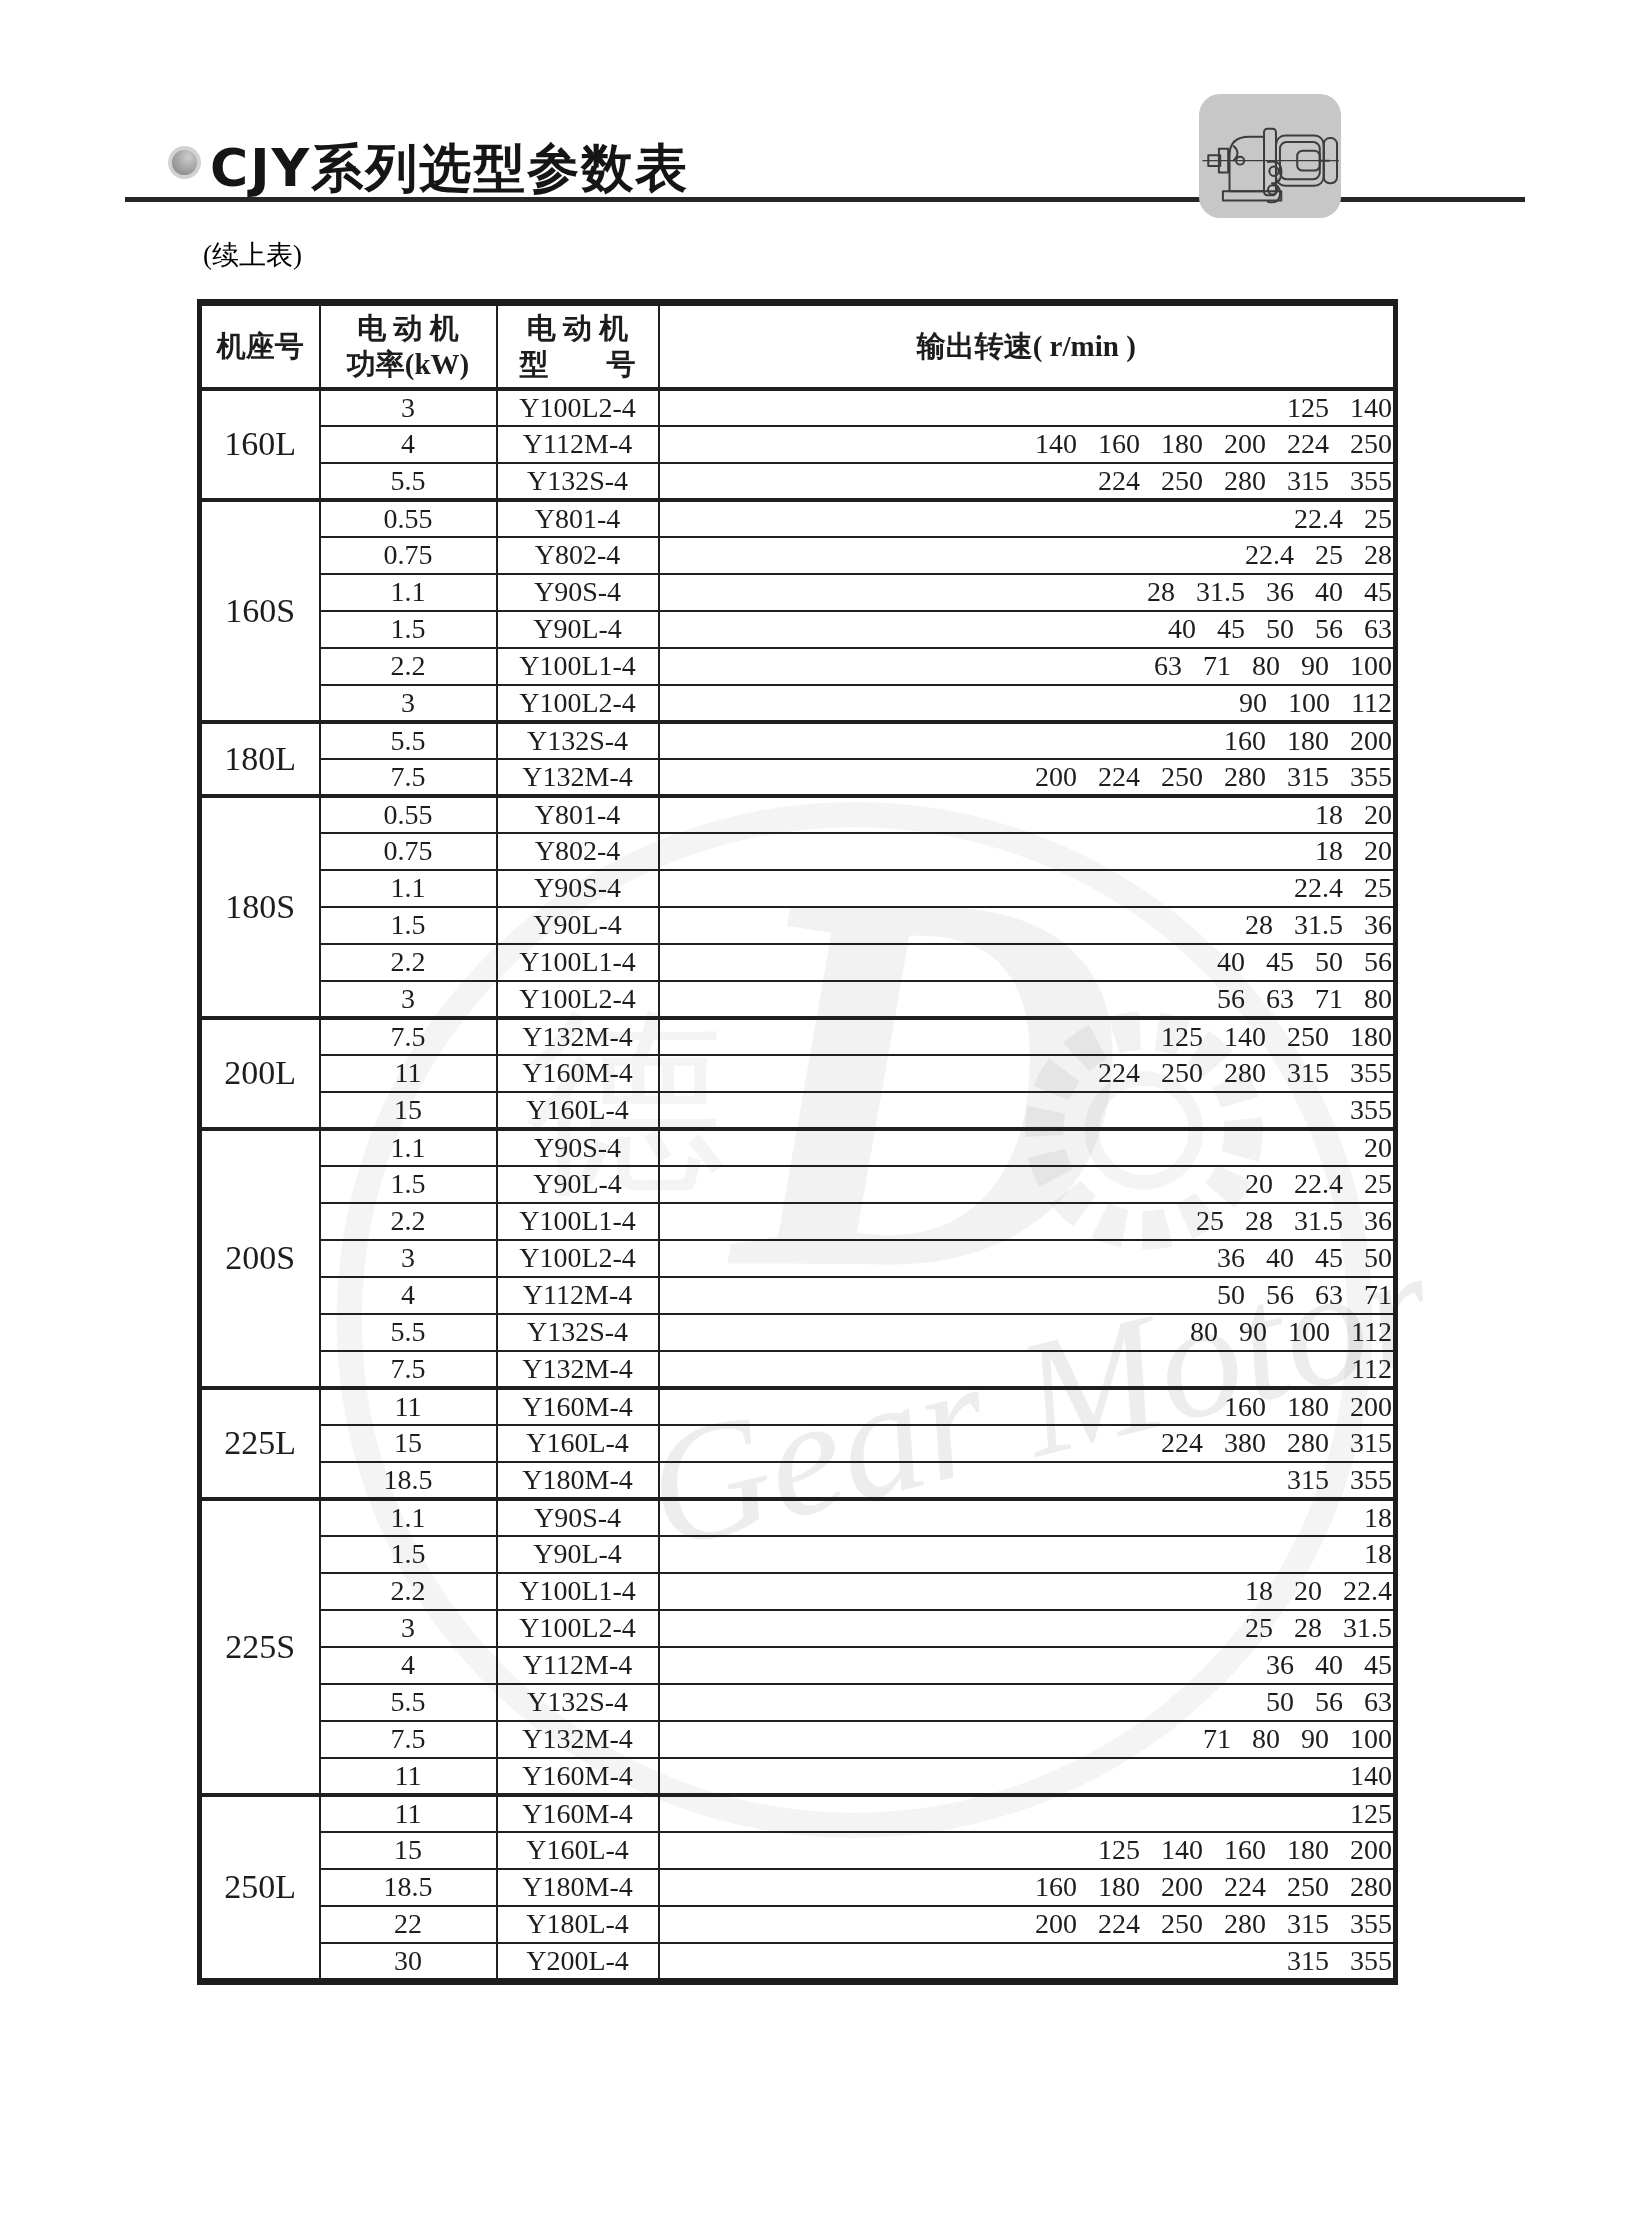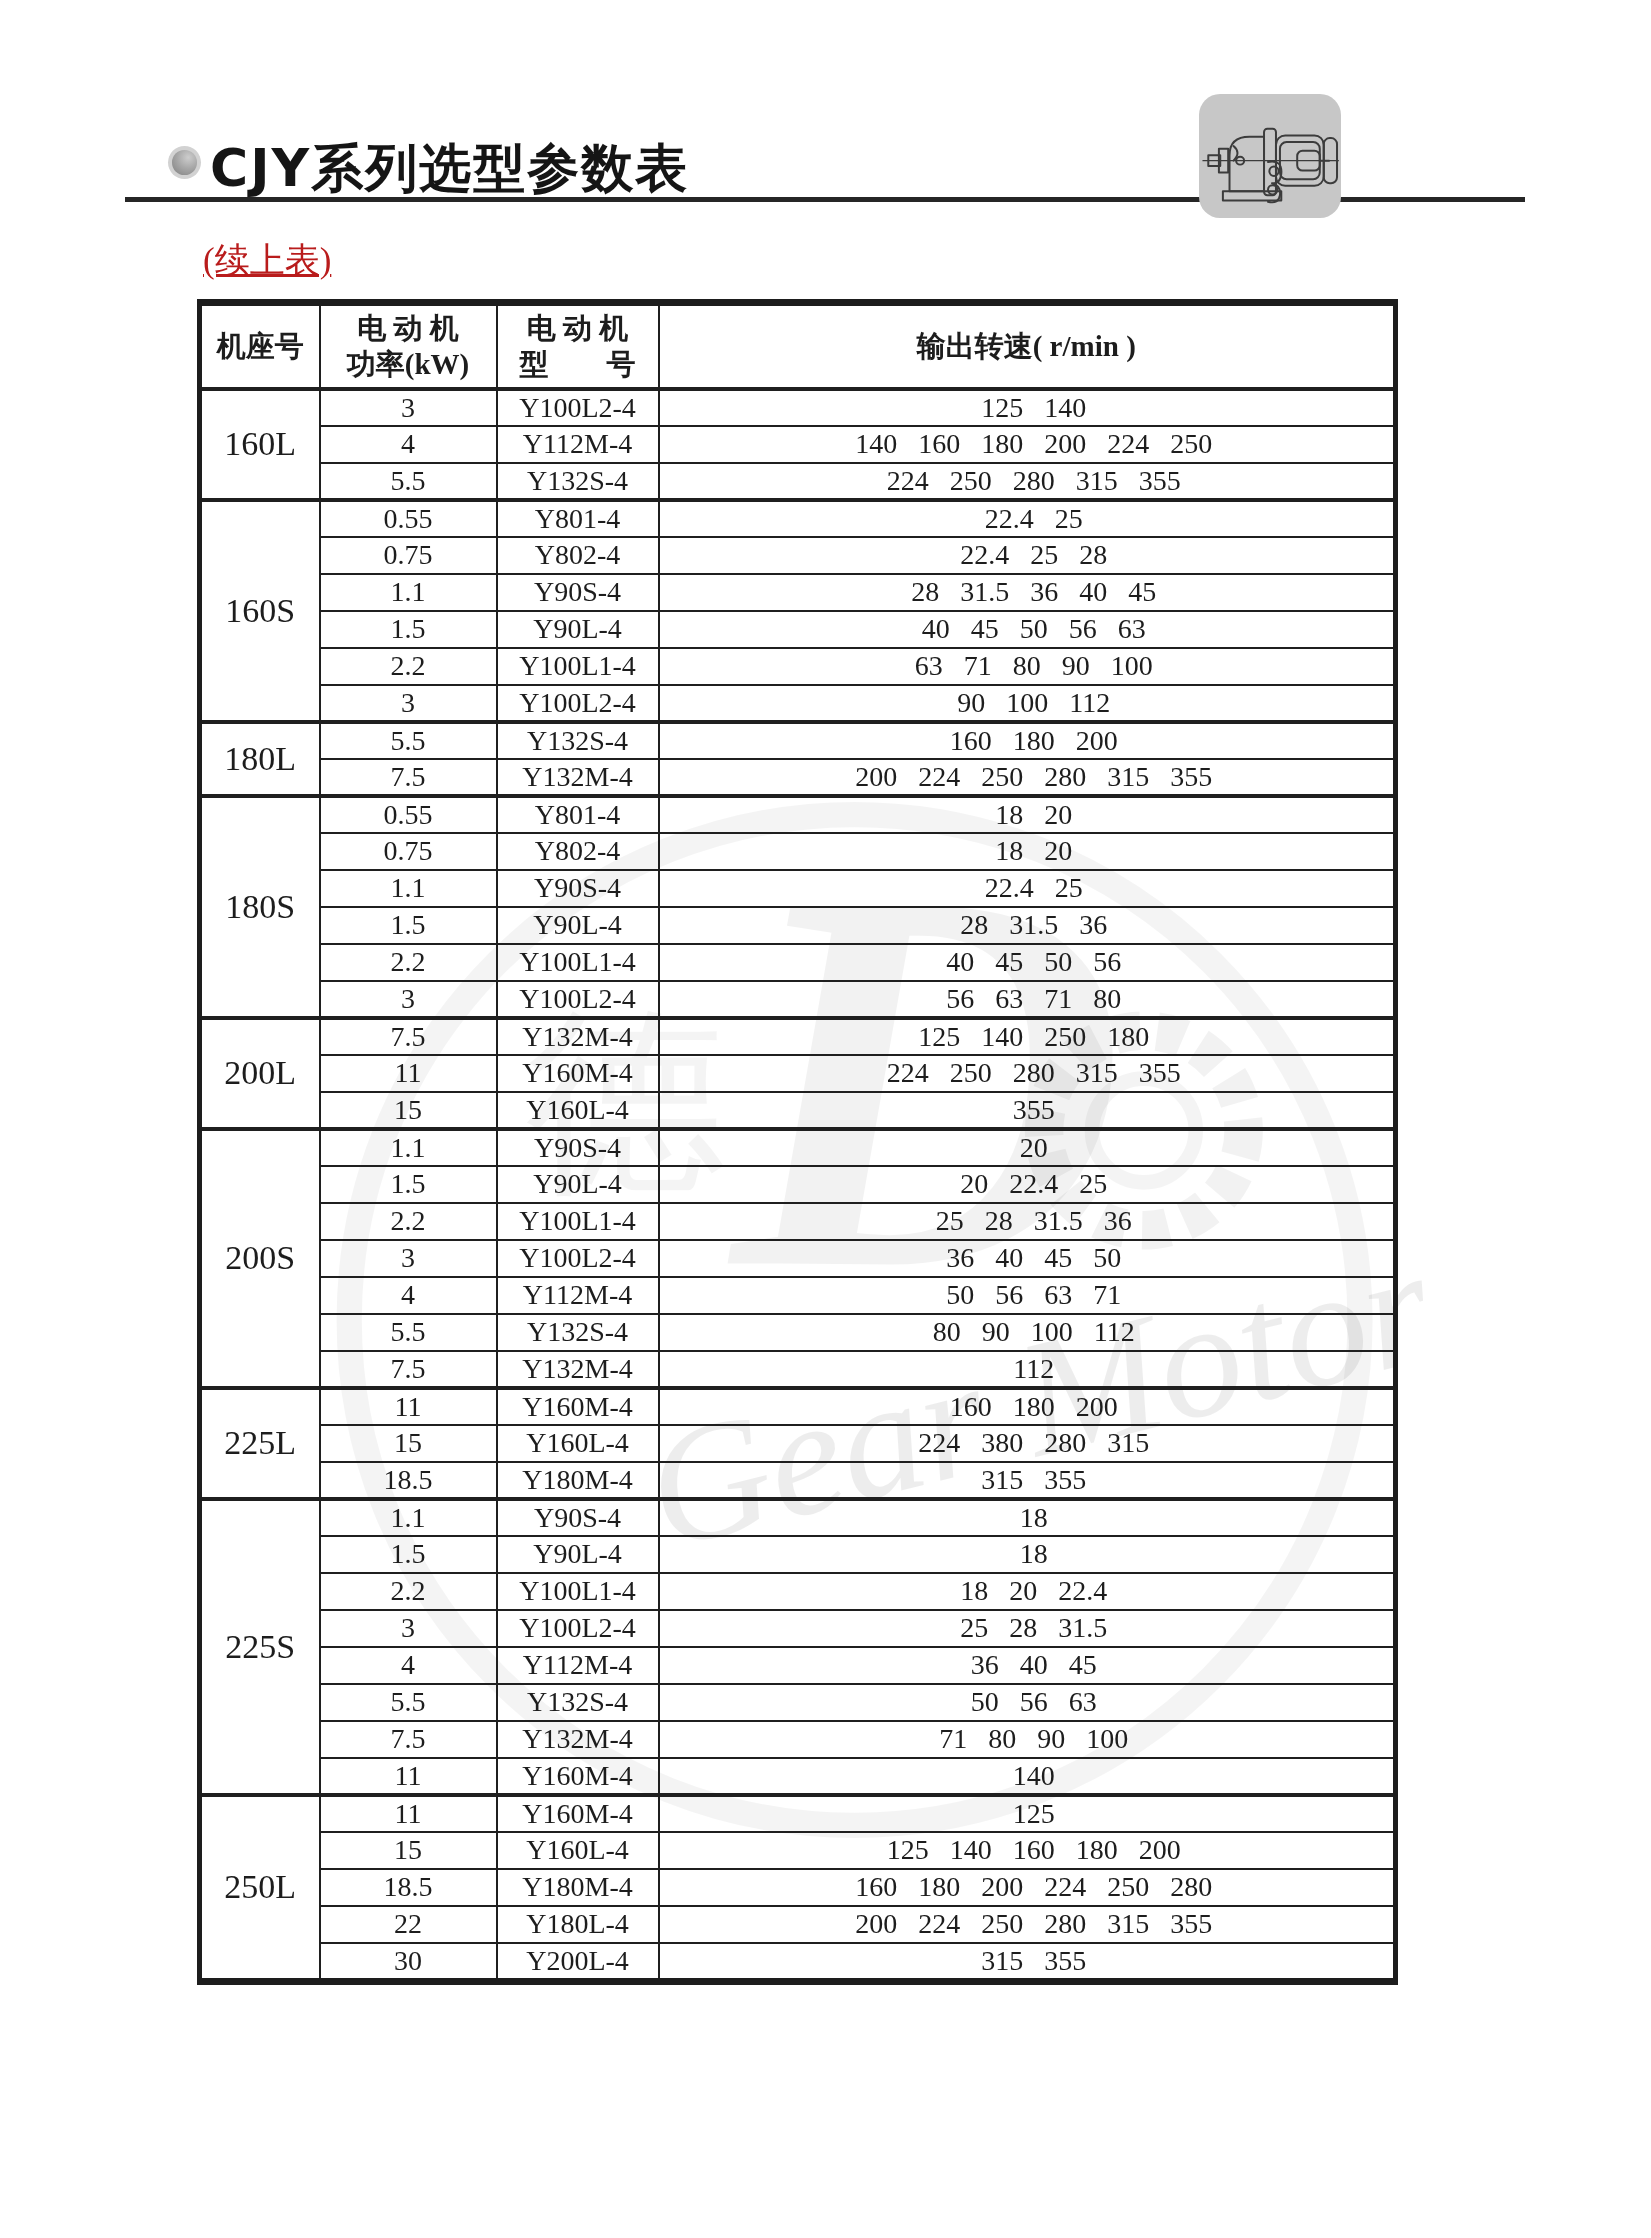--- a/index.html
+++ b/index.html
@@ -23,40 +23,40 @@
   }
   .title-underline{
     position:absolute;left:125px;top:197px;width:1400px;height:4.7px;background:#262626;
   }
   .logo-box{
     position:absolute;left:1199px;top:94px;width:142px;height:124px;
     background:#c7c7c7;border-radius:21px;z-index:3;
   }
   .logo-box svg{position:absolute;left:0;top:0;}
   .continuation-note{
-    position:absolute;left:203px;top:237px;font-size:35px;color:#b91c1c;white-space:nowrap;text-decoration:underline;
+    position:absolute;left:203px;top:237px;font-size:27px;color:#000000;white-space:nowrap;
   }
   
   .watermark{position:absolute;left:0;top:0;z-index:0;pointer-events:none;}
   
   table.spec{
     position:absolute;left:197px;top:299px;width:1201px;height:1662px;
     border-collapse:collapse;table-layout:fixed;z-index:1;
     font-family:"Liberation Serif", serif;
   }
   table.spec{border:5.3px solid #1d1d1d;border-top-width:7.3px;border-bottom-width:7.3px;}
   .spec th,.spec td{border:2px solid #1f1f1f;vertical-align:middle;background:transparent;}
   .spec thead tr{height:86px;}
   .spec thead th{border-bottom-width:3.3px;font-size:29px;font-weight:bold;text-align:center;line-height:1.25;}
   .spec tbody tr{height:37px;}
   .spec tbody tr.group-start td{border-top-width:4px;}
   .frame-cell{font-size:34px;text-align:center;}
   .power-cell{font-size:28px;text-align:center;}
   .model-cell{font-size:28px;text-align:center;}
-  .speeds-cell{font-size:28px;text-align:center;padding-left:16px;white-space:pre;margin-left:38px;}
+  .speeds-cell{font-size:28px;text-align:right;padding-left:16px;white-space:pre;margin-left:38px;}
 </style>
 </head>
 <body>
 
 <svg class="watermark" width="1652" height="2239" viewBox="0 0 2484 3367">
   <g fill="none">
     <circle cx="1285" cy="1985" r="760" stroke="rgba(0,0,0,0.045)" stroke-width="38"></circle>
     <circle cx="1720" cy="1700" r="150" stroke="rgba(0,0,0,0.05)" stroke-width="58" stroke-dasharray="40 26"></circle>
     <circle cx="1720" cy="1700" r="78" stroke="rgba(0,0,0,0.045)" stroke-width="22"></circle>
   </g>

